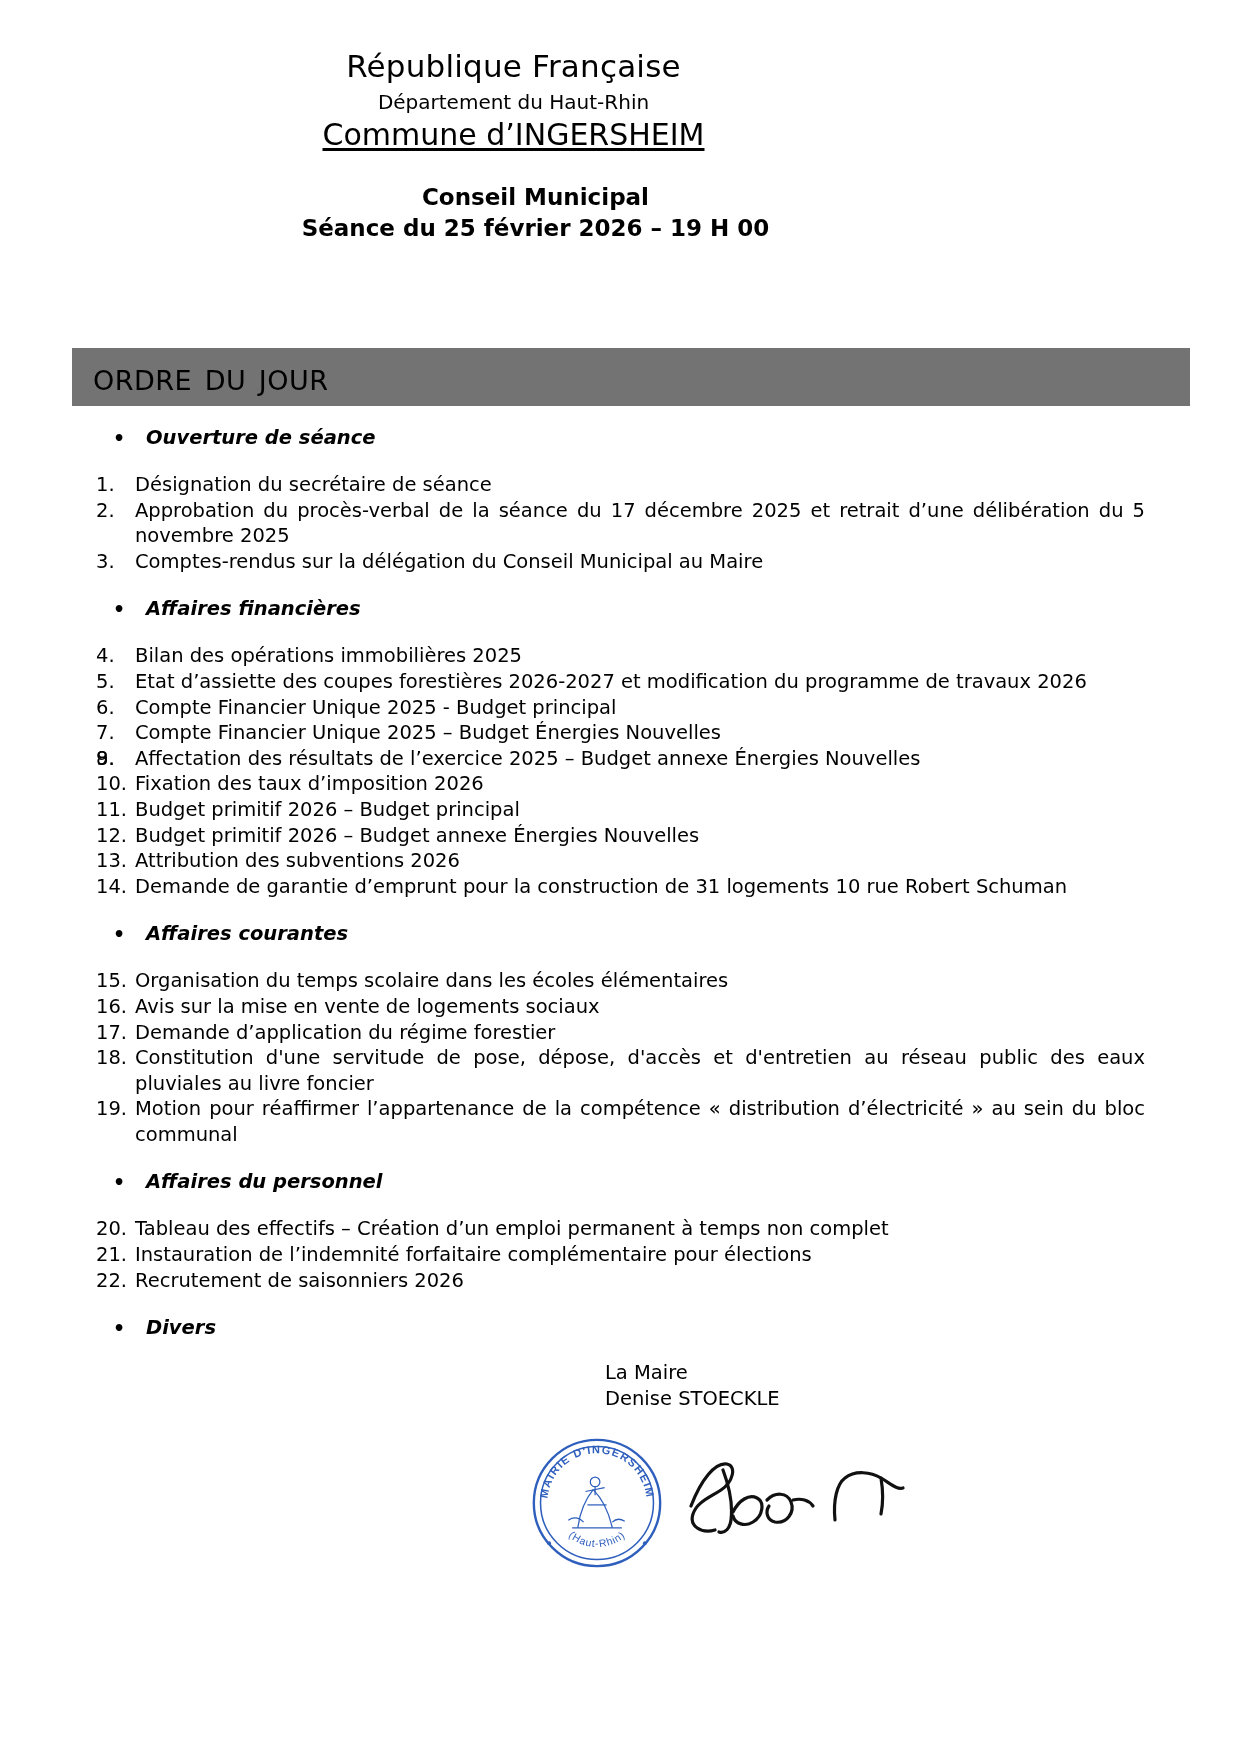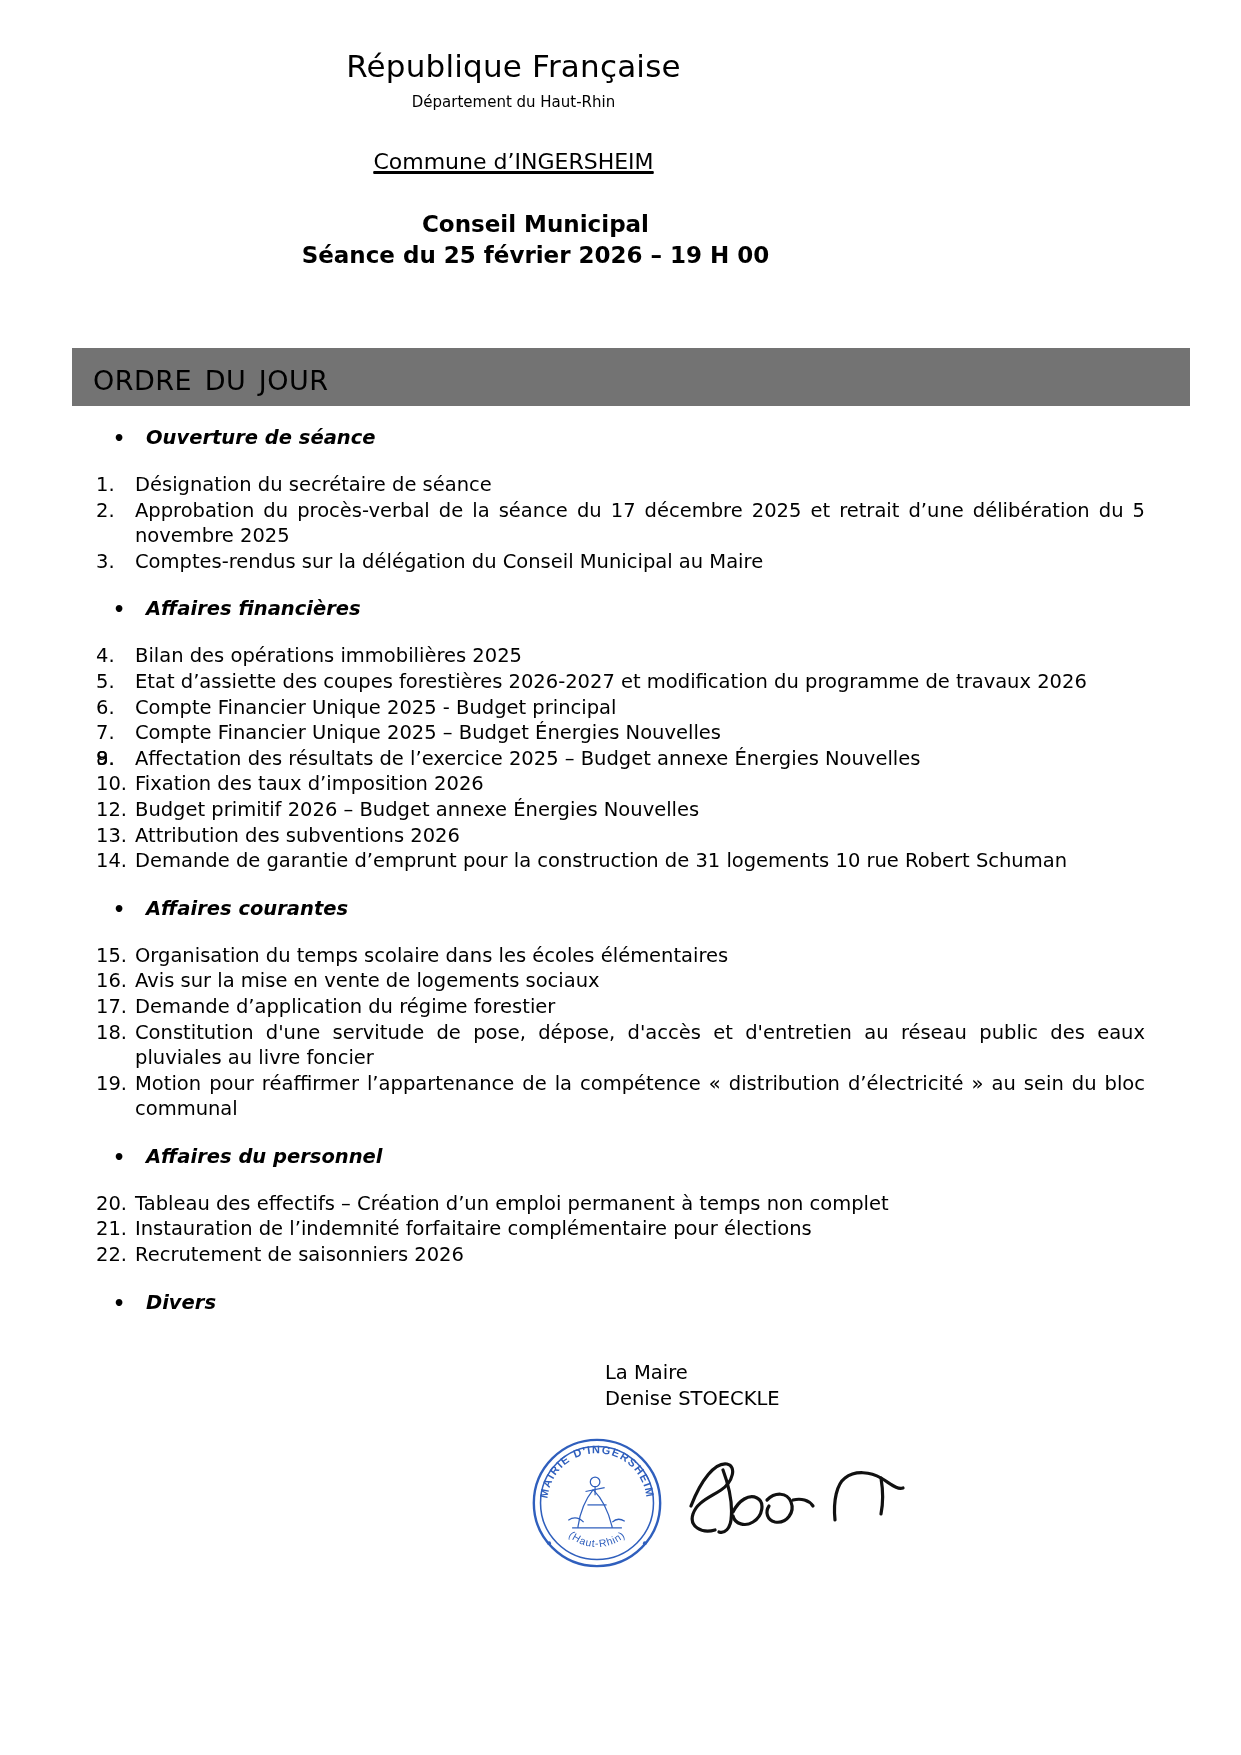--- a/index.html
+++ b/index.html
@@ -27,28 +27,26 @@
   .header {
     text-align: center;
     padding-top: 46px;
   }
   .h-republique {
     font-size: 31px;
     line-height: 40px;
     letter-spacing: 0.2px;
   }
   .h-departement {
-    font-size: 15px;
+    font-size: 20px;
     line-height: 32px;
   }
   .h-commune-wrap {
-    margin-top: 27px;
-    font-size: 22px;
+    font-size: 30px;
     line-height: 34px;
-    text-decoration: underline;
   }
   .h-commune {
     text-decoration: underline;
     text-underline-offset: 3px;
   }
   .h-conseil-wrap {
     margin-top: 30px;
     font-weight: bold;
     font-size: 23px;
     line-height: 31px;
@@ -222,20 +220,24 @@
     <div class="item">
       <span class="num">8.</span>
     </div>
     <div class="item">
       <span class="num">9.</span>
       <span>Affectation des résultats de l’exercice 2025 – Budget annexe Énergies Nouvelles</span>
     </div>
     <div class="item">
       <span class="num">10.</span>
       <span>Fixation des taux d’imposition 2026</span>
+    </div>
+    <div class="item">
+      <span class="num">11.</span>
+      <span>Budget primitif 2026 – Budget principal</span>
     </div>
     <div class="item">
       <span class="num">12.</span>
       <span>Budget primitif 2026 – Budget annexe Énergies Nouvelles</span>
     </div>
     <div class="item">
       <span class="num">13.</span>
       <span>Attribution des subventions 2026</span>
     </div>
     <div class="item">

